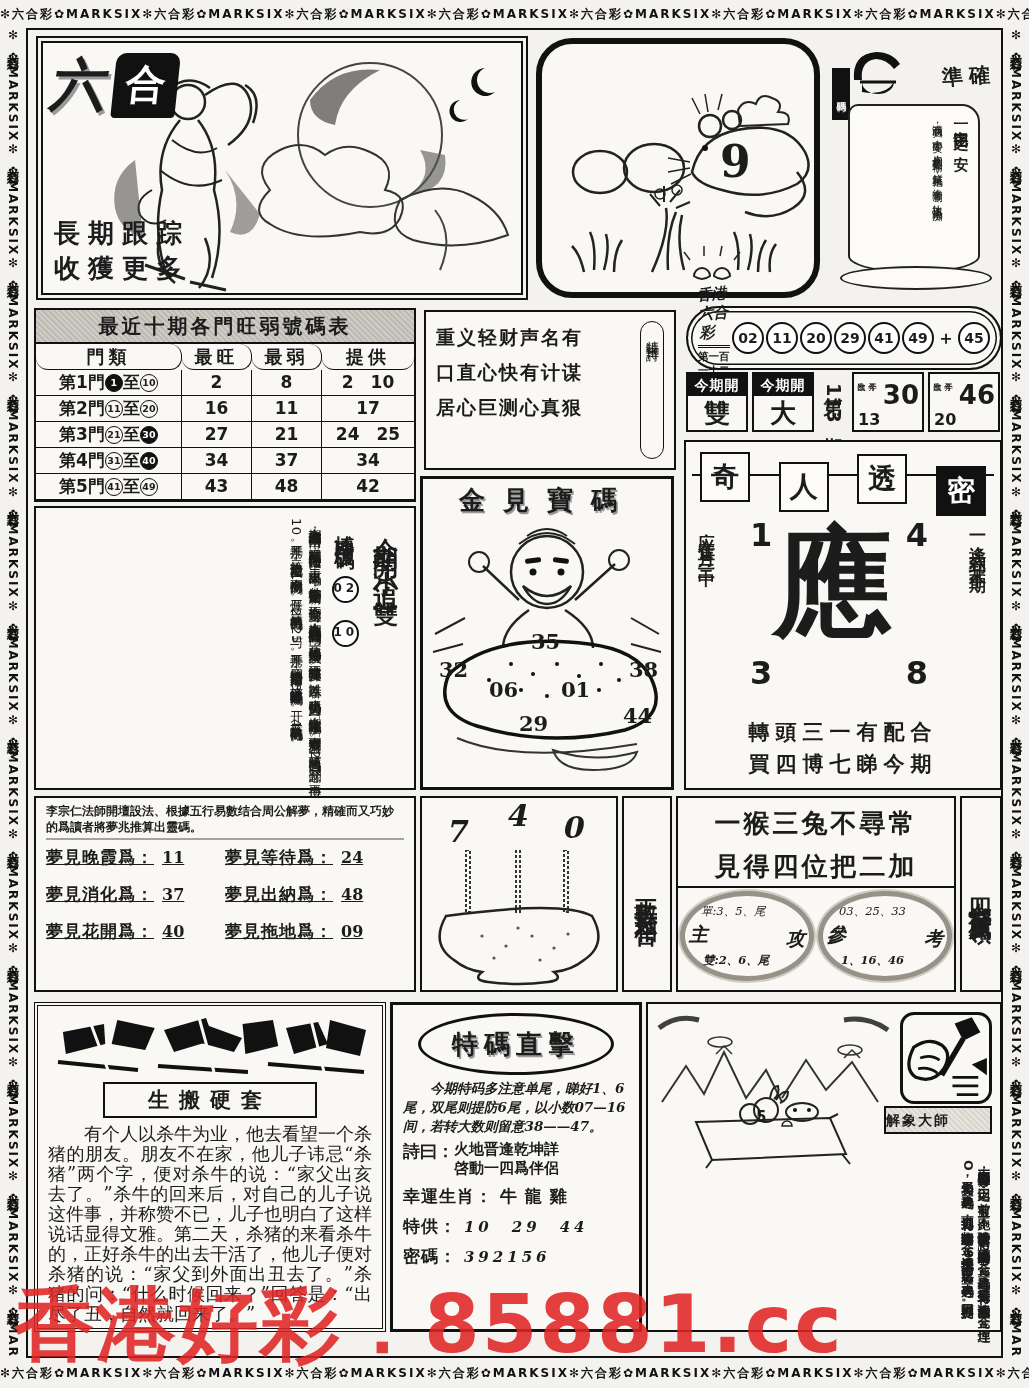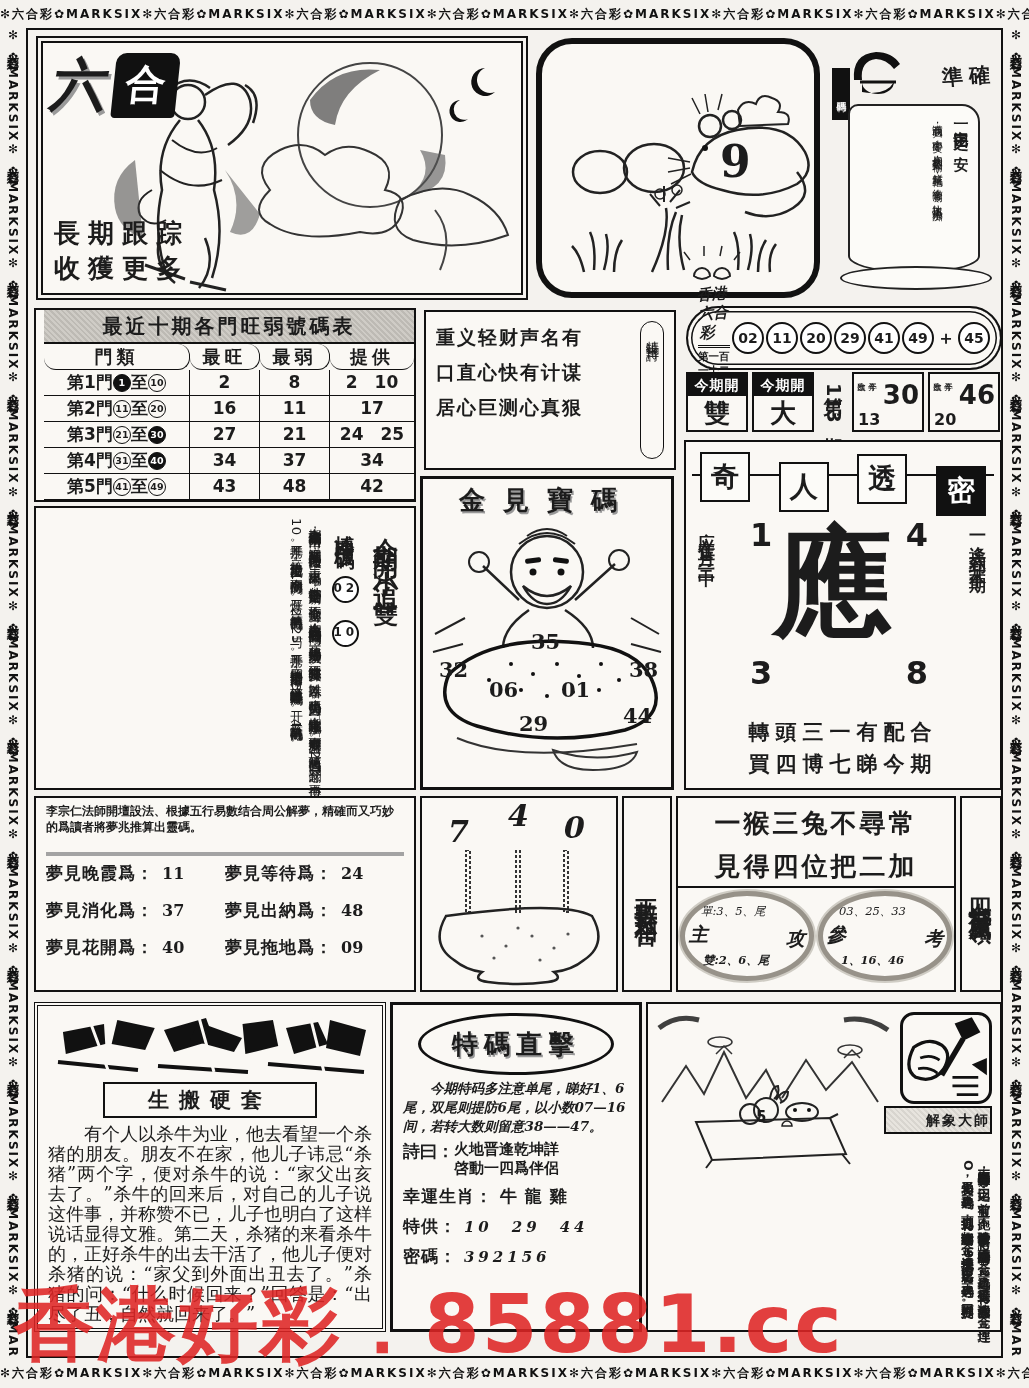--- a/index.html
+++ b/index.html
@@ -32,21 +32,21 @@
   .teapot{position:absolute;left:8px;top:10px;}
   .tag{position:absolute;left:6px;top:32px;width:18px;height:52px;background:#111;color:#fff;
        writing-mode:vertical-rl;font-size:10px;text-align:center;line-height:18px;}
   .scroll-paper{position:absolute;left:22px;top:68px;width:132px;height:168px;border:2.5px solid #222;
                 border-radius:10px 18px 40% 40%/10px 18px 16px 16px;background:#fcfbf8;
                 display:flex;flex-direction:row-reverse;justify-content:flex-start;padding:10px 8px;box-sizing:border-box;}
   .scroll-head{writing-mode:vertical-rl;font-size:15px;font-weight:bold;letter-spacing:2px;margin-left:6px;}
   .scroll-body{writing-mode:vertical-rl;font-size:10.5px;line-height:15px;letter-spacing:1px;}
   .scroll-curl{position:absolute;left:14px;top:230px;width:148px;height:20px;border:2.5px solid #222;border-radius:50%;background:#fcfbf8;}
   
-  #box-table{left:34px;top:308px;width:382px;height:194px;padding-left:8px;}
+  #box-table{left:34px;top:308px;width:382px;height:194px;}
   .ht-title{height:32px;line-height:32px;text-align:center;font-size:20px;font-weight:bold;letter-spacing:3px;
             background:repeating-linear-gradient(45deg,#cfccc6 0 2px,#bdbab4 2px 4px);border-bottom:2px solid #111;}
   .ht-grid{display:grid;grid-template-columns:146px 70px 70px 1fr;}
   .ht-cell{border-right:1.5px solid #111;border-bottom:1.5px solid #111;text-align:center;
            font-size:17px;font-weight:bold;height:25px;line-height:25px;overflow:hidden;}
   .ht-cell:nth-child(4n){border-right:none;}
   .ht-head{font-size:18px;letter-spacing:4px;border-radius:12px;}
   .circ{display:inline-block;width:16px;height:16px;border:1.5px solid #111;border-radius:50%;
         font-size:9.5px;line-height:16px;text-align:center;vertical-align:2px;font-weight:bold;letter-spacing:0;}
   .circ.filled{background:#111;color:#fff;}
@@ -102,23 +102,23 @@
              letter-spacing:6px;font-family:"DejaVu Serif",serif;}
   .my-note-r{position:absolute;right:10px;top:84px;writing-mode:vertical-rl;font-size:17px;font-weight:bold;
              letter-spacing:6px;font-family:"DejaVu Serif",serif;}
   .my-center{position:absolute;left:58px;top:74px;width:200px;height:190px;}
   .my-big{position:absolute;left:28px;top:6px;font-size:120px;font-weight:bold;font-family:"DejaVu Serif",serif;line-height:1;}
   .my-c{position:absolute;font-size:32px;font-weight:bold;}
   .my-lines{position:absolute;left:0;right:0;bottom:8px;text-align:center;font-size:21px;font-weight:bold;
             letter-spacing:6px;line-height:32px;font-family:"DejaVu Serif",serif;}
   
   #box-dreams{left:34px;top:796px;width:382px;height:196px;padding:6px 10px;box-sizing:border-box;}
-  .dr-intro{font-size:12px;font-weight:bold;line-height:15.5px;border-bottom:4px solid #a3a3a3;padding-bottom:17px;}
+  .dr-intro{font-size:12px;font-weight:bold;line-height:15.5px;border-bottom:2px solid #a3a3a3;padding-bottom:3px;}
   .dr-grid{display:grid;grid-template-columns:1fr 1fr;margin-top:6px;row-gap:14px;}
-  .dr-item{display:flex;align-items:baseline;font-family:"DejaVu Serif",serif;}
+  .dr-item{display:flex;align-items:baseline;font-family:"DejaVu Serif",serif;text-decoration:underline;}
   .dr-label{font-size:17px;font-weight:bold;letter-spacing:1px;}
   .dr-val{font-size:16px;font-weight:bold;margin-left:8px;}
   
   #box-incense{left:420px;top:796px;width:198px;height:196px;}
   .inc-num{position:absolute;font-size:30px;font-weight:bold;font-style:italic;font-family:"DejaVu Serif",serif;}
   
   .v-strip{writing-mode:vertical-rl;text-align:center;font-size:23px;font-weight:bold;letter-spacing:4px;
            font-family:"DejaVu Serif",serif;display:flex;align-items:center;justify-content:center;}
   #strip-36{left:622px;top:796px;width:50px;height:196px;}
   #strip-47{left:960px;top:796px;width:42px;height:196px;}
@@ -144,21 +144,21 @@
              align-items:center;justify-content:center;font-size:26px;font-weight:bold;letter-spacing:6px;
              text-shadow:1.5px 1.5px 0 #9a9a9a;font-family:"DejaVu Serif",serif;}
   .hit-body{font-size:13.5px;line-height:19px;font-style:italic;text-indent:2em;font-family:"DejaVu Serif",serif;font-weight:bold;}
   .hit-poem{display:flex;font-size:15px;font-weight:bold;margin-top:4px;font-family:"DejaVu Serif",serif;}
   .hit-poem .pl{font-size:17px;}
   .hit-row{font-size:17px;font-weight:bold;margin-top:7px;font-family:"DejaVu Serif",serif;letter-spacing:1px;}
   .hit-row .it{font-style:italic;font-size:15px;letter-spacing:4px;}
   
   #box-master{left:646px;top:1002px;width:356px;height:330px;}
   .badge{position:absolute;right:8px;top:8px;width:86px;height:86px;border:3px solid #111;border-radius:14px;}
-  .badge-label{position:absolute;right:8px;top:102px;width:104px;border:2px solid #111;text-align:right;
+  .badge-label{position:absolute;right:8px;top:102px;width:104px;border:2px solid #111;text-align:left;
                font-size:14px;font-weight:bold;letter-spacing:2px;line-height:24px;
                background:repeating-linear-gradient(45deg,#e7e4de 0 2px,#d8d5cf 2px 4px);margin-left:12px;}
   .rabbit-num{position:absolute;left:108px;top:104px;font-size:15px;font-weight:bold;}
   .ma-article{position:absolute;left:8px;right:8px;bottom:6px;height:164px;writing-mode:vertical-rl;
               font-size:12.5px;line-height:16.5px;font-weight:bold;letter-spacing:0.5px;}
   
   #watermark{position:absolute;left:14px;top:1272px;font-size:80px;font-weight:bold;letter-spacing:2px;
              color:rgba(222,36,36,0.88);white-space:nowrap;z-index:50;font-family:"DejaVu Sans",sans-serif;}
   svg{display:block;}
 </style>

